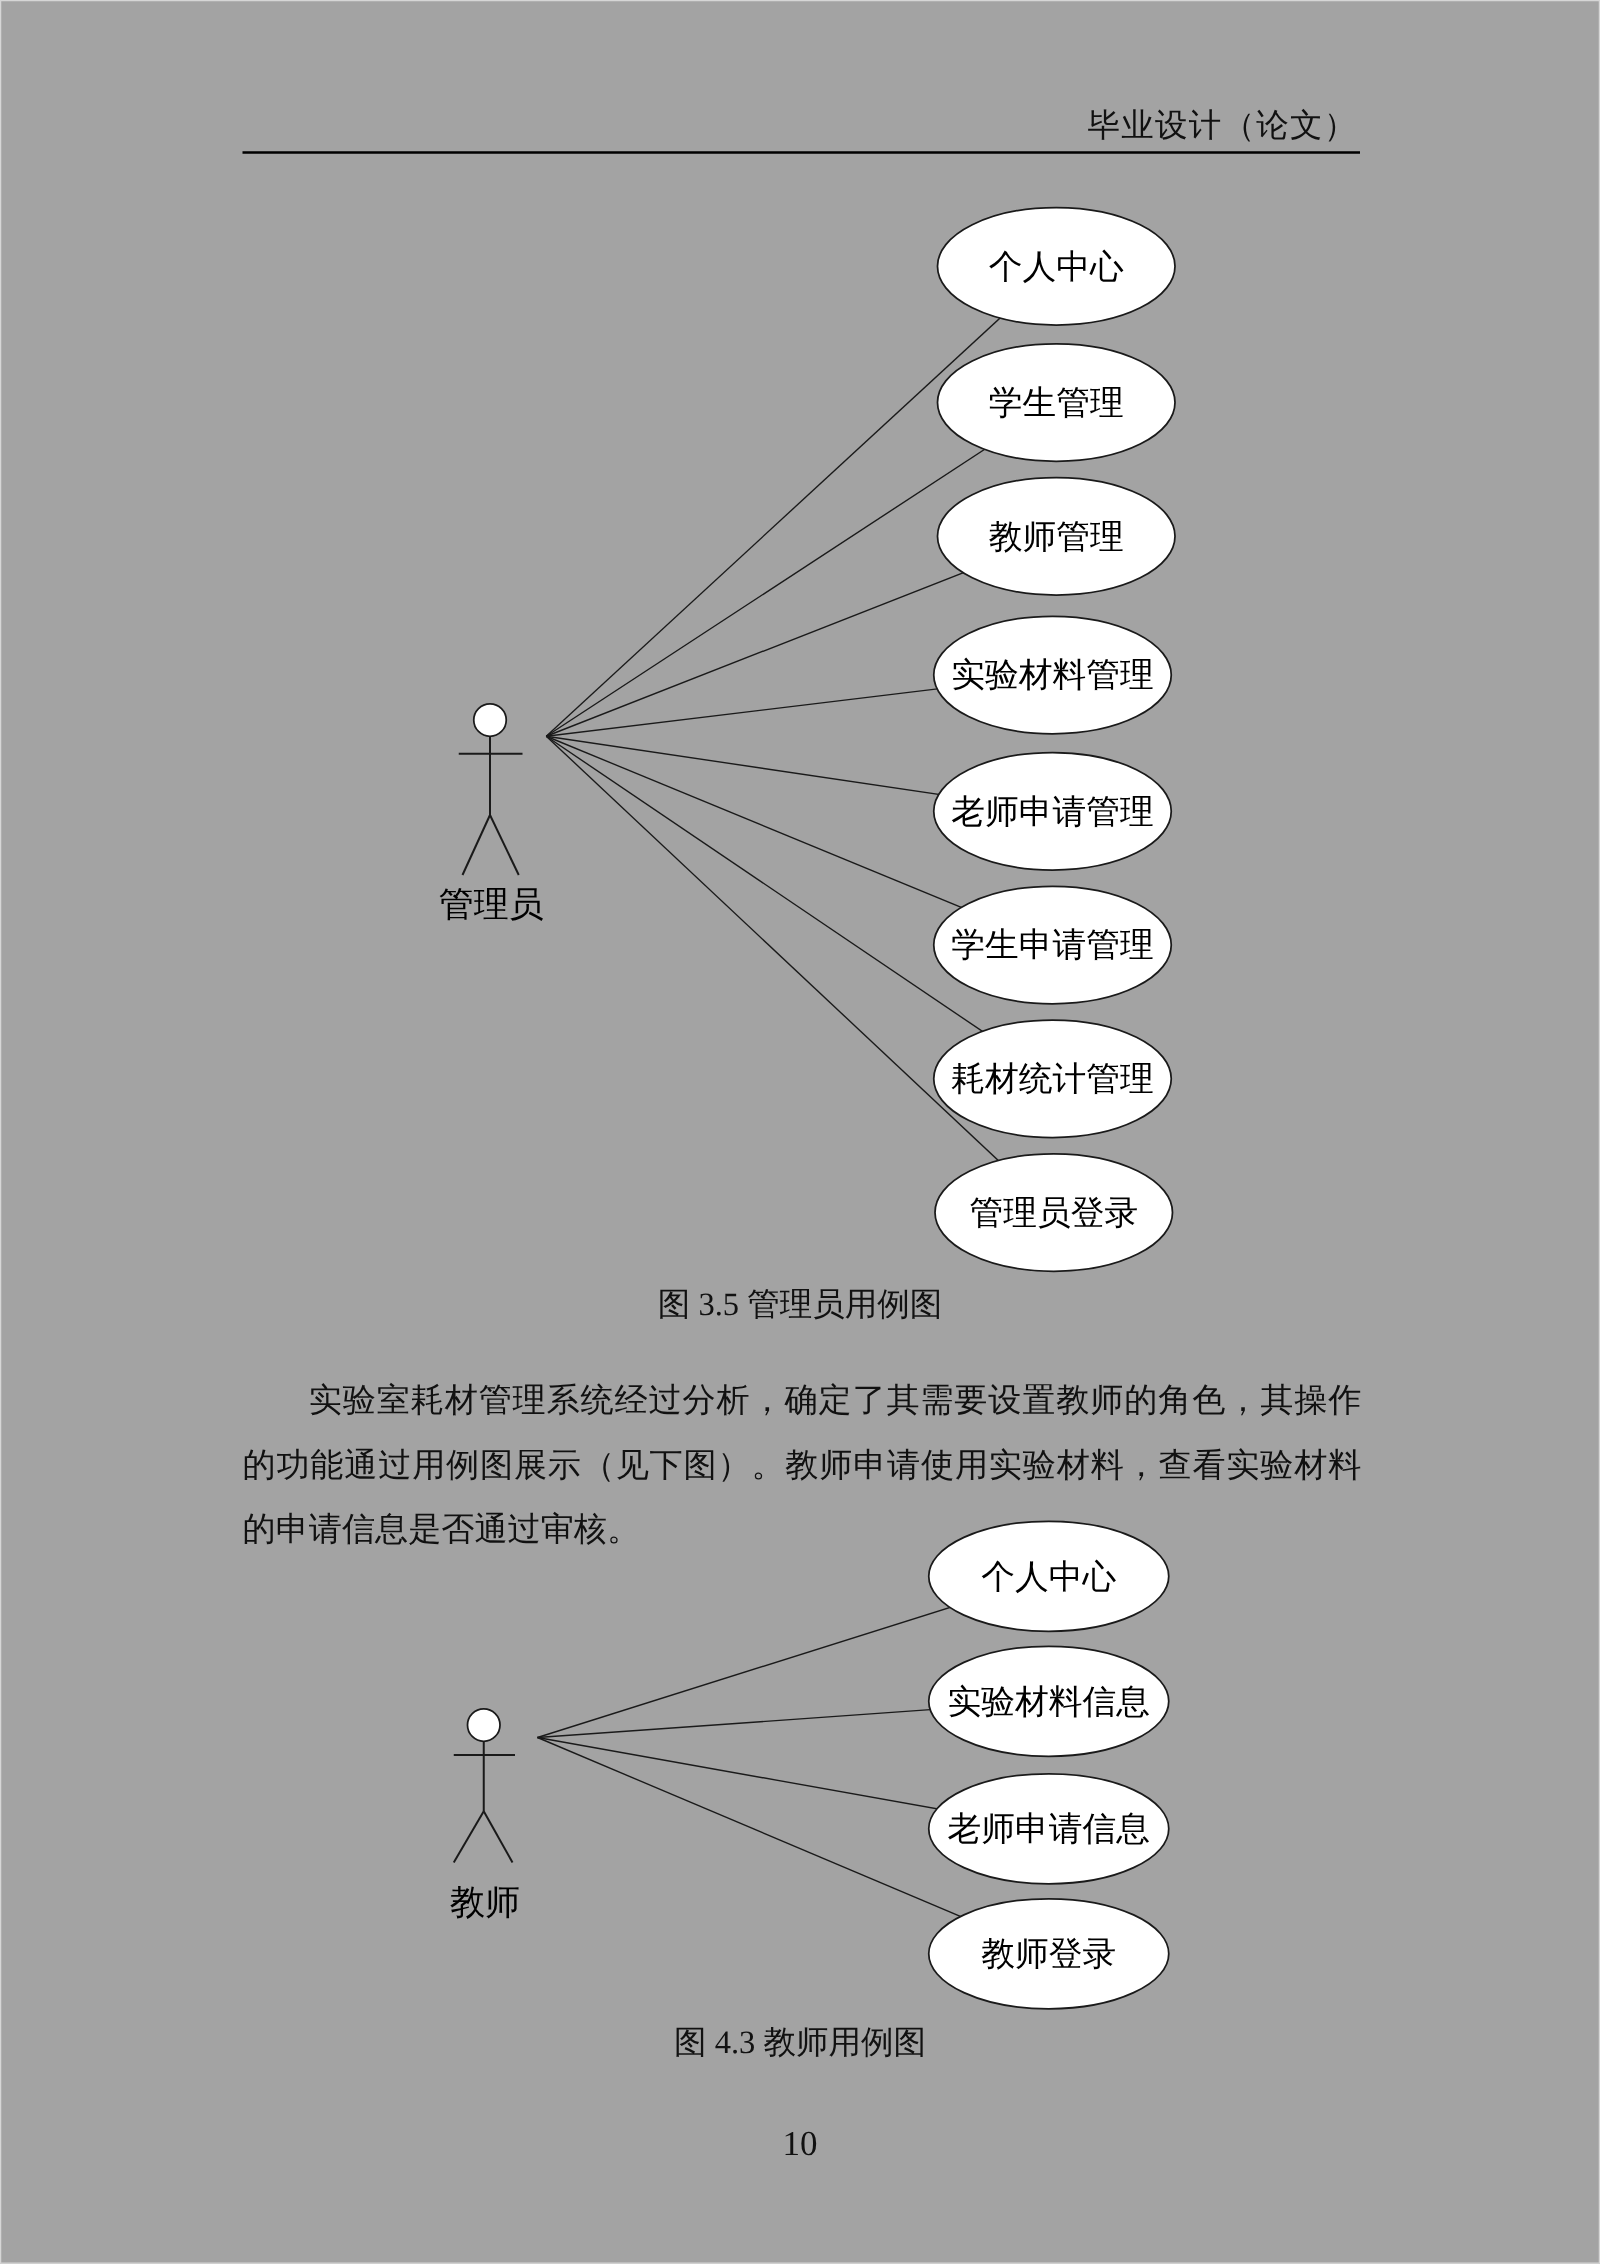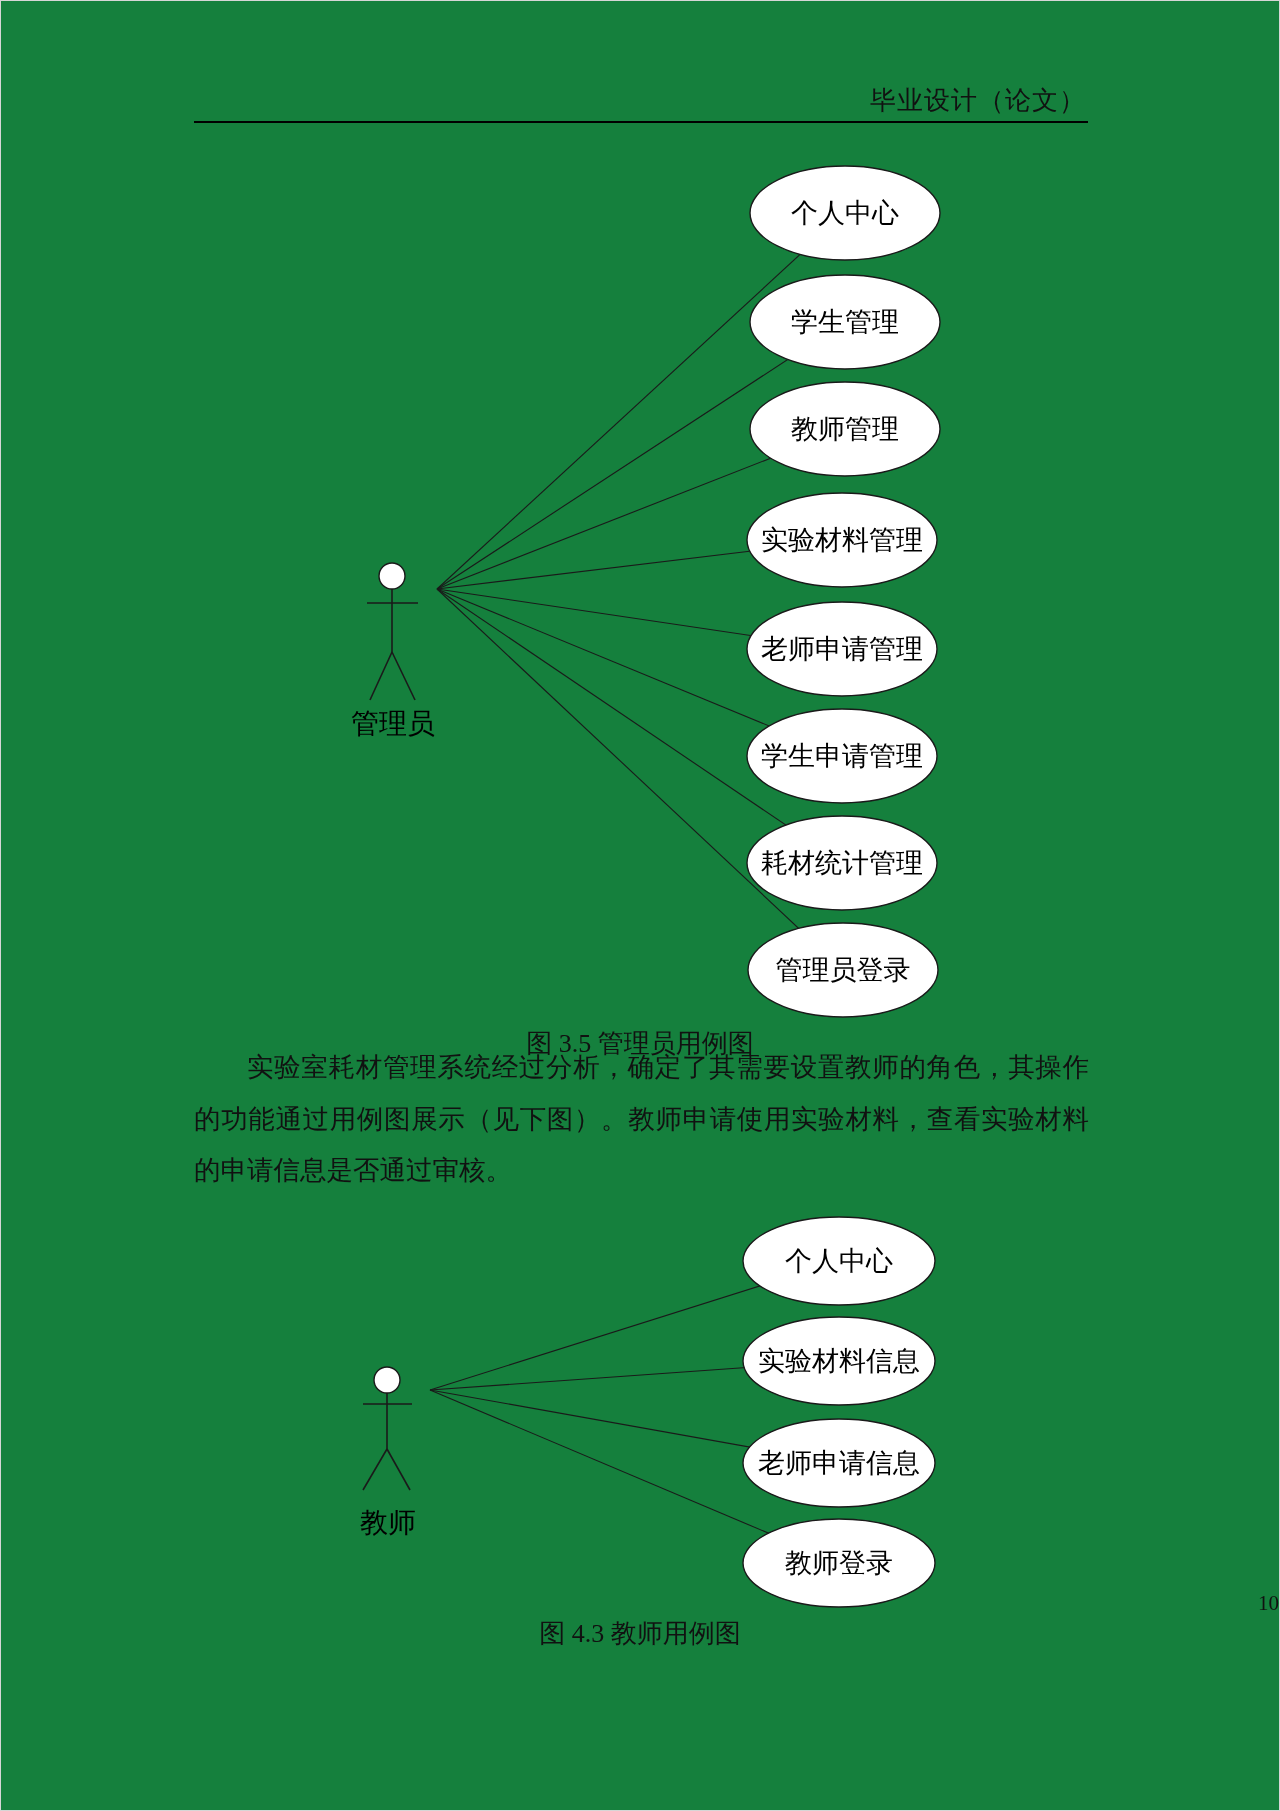--- a/index.html
+++ b/index.html
@@ -1,20 +1,20 @@
 <!DOCTYPE html>
 <html><head>
 <meta charset="utf-8">
 <style>
   html, body { margin: 0; padding: 0; background: #ffffff; }
   .page {
     position: relative;
     width: 1278px;
     height: 1809px;
-    background: #15803d;
+    background: #a3a3a3;
     border: 1px solid #d6d6d6;
     overflow: hidden;
     font-family: "Liberation Serif", "DejaVu Serif", serif;
     color: #111111;
   }
   .header-title {
     position: absolute;
     top: 82px;
     right: 193px;
     font-size: 26px;
@@ -39,36 +39,37 @@
     left: 0;
     width: 100%;
     text-align: center;
     font-size: 26px;
     white-space: nowrap;
   }
   .caption-1 { top: 1025px; text-align: center; }
   .caption-2 { top: 1615px; }
   .body-par {
     position: absolute;
-    top: 1041px;
+    top: 1096px;
     left: 193px;
     width: 895px;
     font-size: 26.5px;
     line-height: 51.5px;
     text-align: justify;
     text-indent: 2em;
     word-break: break-all;
+    font-family: Liberation Mono, monospace;
   }
   .page-number {
     position: absolute;
-    top: 1590px;
+    top: 1699px;
     left: 0;
     width: 100%;
-    text-align: right;
-    font-size: 21px;
+    text-align: center;
+    font-size: 28px;
   }
   
   .assoc-line { stroke: #1a1a1a; stroke-width: 1.1px; fill: none; }
   .uc-ellipse { fill: #ffffff; stroke: #1a1a1a; stroke-width: 1.4px; }
   .uc-label {
     font-family: "Liberation Sans", "DejaVu Sans", sans-serif;
     font-size: 27px;
     fill: #000000;
     text-anchor: middle;
     dominant-baseline: central;

